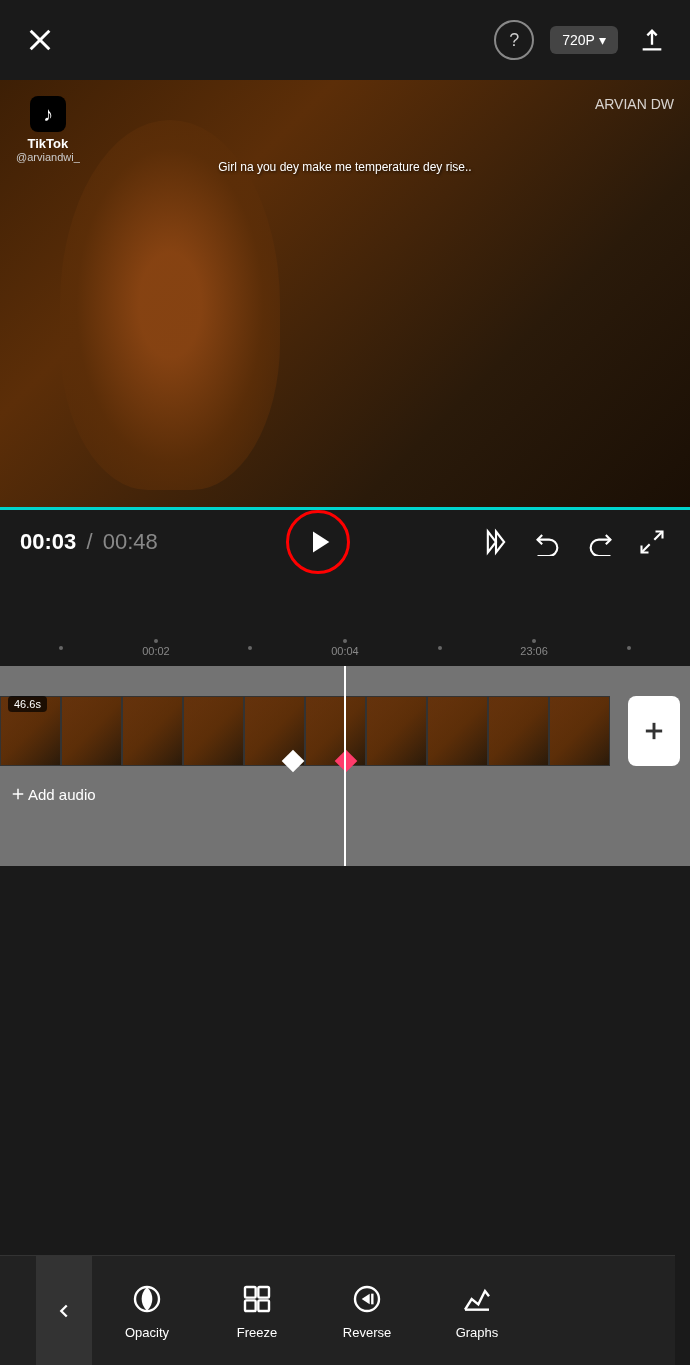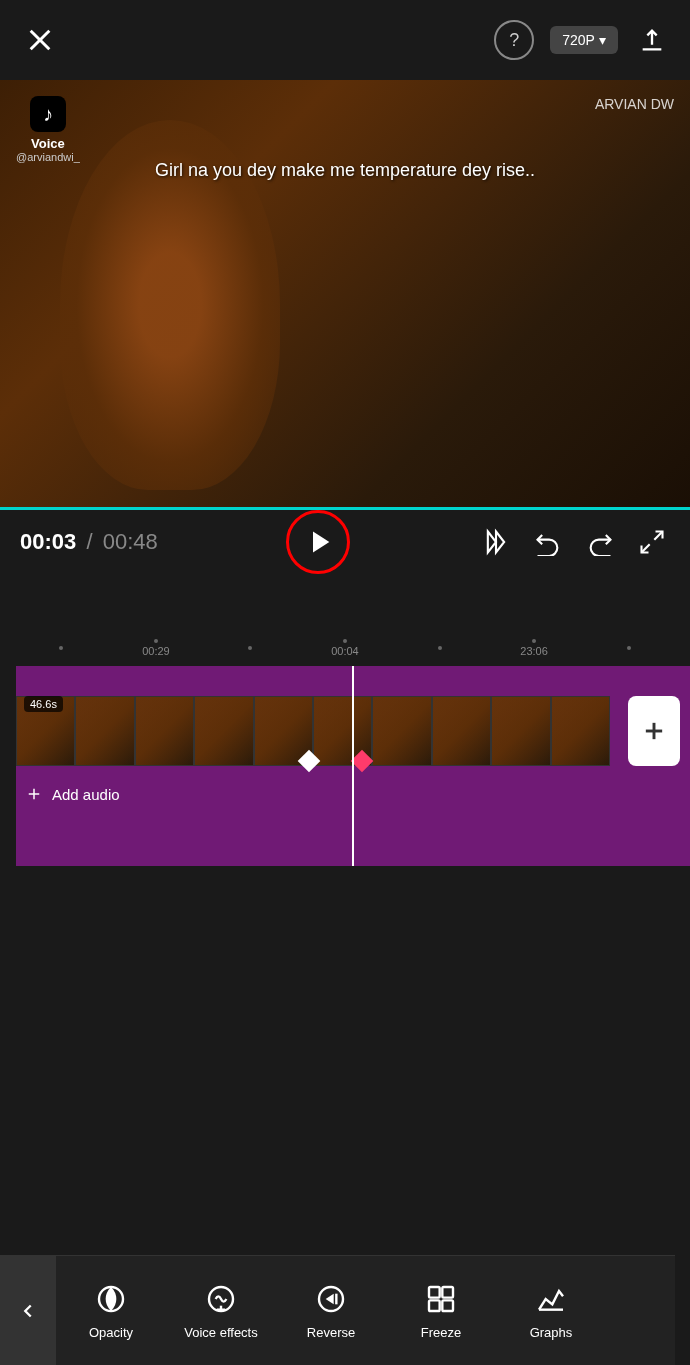--- a/index.html
+++ b/index.html
@@ -114,21 +114,21 @@
     }
     .watermark-name {
       position: absolute;
       top: 16px; right: 16px;
       font-size: 14px; color: white; opacity: 0.8;
     }
     .subtitle-text {
       position: absolute;
       top: 80px; left: 0; right: 0;
       text-align: center;
-      font-size: 18px; color: white;
+      font-size: 12px; color: white;
       font-weight: 500;
       text-shadow: 1px 1px 3px rgba(0,0,0,0.8);
       padding: 0 20px;
     }
 
     
     .controls-area {
       position: absolute;
       top: 510px; left: 0; right: 0;
       height: 120px;
@@ -192,23 +192,23 @@
     }
     .ruler-mark {
       display: flex; flex-direction: column; align-items: center; gap: 2px;
     }
     .ruler-dot { width: 4px; height: 4px; background: #666; border-radius: 50%; }
     .ruler-label { font-size: 11px; color: #888; }
 
     
     .timeline-area {
       position: absolute;
-      top: 666px; left: 16px; right: 0;
+      top: 666px; left: 0; right: 0;
       height: 200px;
-      background: #701a75;
+      background: #737373;
     }
     .playhead-line {
       position: absolute;
       left: 50%; top: 0; bottom: 0;
       width: 2px;
       background: white;
       z-index: 20;
       transform: translateX(-1px);
     }
     .video-track {
@@ -264,39 +264,40 @@
       background: white;
       border-radius: 8px;
       display: flex; align-items: center; justify-content: center;
       cursor: pointer;
     }
     .add-track-btn svg { width: 28px; height: 28px; stroke: #333; fill: none; stroke-width: 2.5; }
 
     .add-audio-row {
       position: absolute;
       top: 118px; left: 8px;
-      display: flex; align-items: center; gap: 8px;
+      display: flex; align-items: center; 
       cursor: pointer;
     }
     .add-audio-icon {
       width: 20px; height: 20px;
       display: flex; align-items: center; justify-content: center;
     }
     .add-audio-icon svg { width: 18px; height: 18px; stroke: white; fill: none; stroke-width: 2; }
     .add-audio-label { font-size: 15px; color: white; }
 
     
     .bottom-toolbar {
       position: absolute;
       bottom: 0; left: 0; right: 15px;
       height: 110px;
       background: #222;
       display: flex;
       align-items: center;
       border-top: 1px solid #333;
+      padding-left: 36px;
     }
     .toolbar-scroll {
       display: flex;
       align-items: center;
       width: 100%;
       overflow-x: auto;
     }
     .toolbar-scroll::-webkit-scrollbar { display: none; }
     .back-btn {
       width: 56px; height: 110px;
@@ -351,21 +352,21 @@
 </div>
 
 <div class="video-area">
   <div class="video-border-top"></div>
   <div class="video-content">
     <div class="person-silhouette"></div>
     <div class="tiktok-watermark">
       <div class="tiktok-icon">
         <span class="tiktok-icon-inner">♪</span>
       </div>
-      <span class="tiktok-label">Voice</span>
+      <span class="tiktok-label">TikTok</span>
       <span class="tiktok-handle">@arviandwi_</span>
     </div>
     <span class="watermark-name">ARVIAN DW</span>
     <div class="subtitle-text">Girl na you dey make me temperature dey rise..</div>
   </div>
   <div class="video-border-bottom"></div>
 </div>
 
 <div class="controls-area">
   <div class="time-controls">
@@ -410,21 +411,21 @@
   </div>
 </div>
 
 <div class="timeline-ruler">
   <div class="ruler-marks">
     <div class="ruler-mark">
       <div class="ruler-dot"></div>
     </div>
     <div class="ruler-mark">
       <div class="ruler-dot"></div>
-      <span class="ruler-label">00:29</span>
+      <span class="ruler-label">00:02</span>
     </div>
     <div class="ruler-mark">
       <div class="ruler-dot"></div>
     </div>
     <div class="ruler-mark">
       <div class="ruler-dot"></div>
       <span class="ruler-label">00:04</span>
     </div>
     <div class="ruler-mark">
       <div class="ruler-dot"></div>
@@ -491,59 +492,48 @@
     <div class="tool-item">
       <div class="tool-icon">
         <svg viewBox="0 0 24 24">
           <circle cx="12" cy="12" r="9"></circle>
           <path d="M12 3 Q16 7 16 12 Q16 17 12 21 Q8 17 8 12 Q8 7 12 3Z" fill="white" stroke="none"></path>
         </svg>
       </div>
       <span class="tool-label">O<span>pacity</span></span>
     </div>
 
-    <div class="tool-item">
-      <div class="tool-icon">
-        <svg viewBox="0 0 24 24">
-          <circle cx="12" cy="12" r="9"></circle>
-          <path d="M8 12 Q10 8 12 12 Q14 16 16 12" stroke="white" fill="none"></path>
-          <line x1="12" y1="17" x2="12" y2="20"></line>
-          <line x1="9" y1="20" x2="15" y2="20"></line>
-        </svg>
-      </div>
-      <span class="tool-label">Voice effects</span>
-    </div>
-
-
-    <div class="tool-item">
-      <div class="tool-icon">
-        <svg viewBox="0 0 24 24">
-          <circle cx="12" cy="12" r="9"></circle>
-          <polygon points="14,8 8,12 14,16" fill="white" stroke="none"></polygon>
-          <line x1="16" y1="8" x2="16" y2="16" stroke="white"></line>
-        </svg>
-      </div>
-      <span class="tool-label">Reverse</span>
-    </div>
+
 
     <div class="tool-item">
       <div class="tool-icon">
         <svg viewBox="0 0 24 24">
           <rect x="3" y="3" width="8" height="8" rx="1"></rect>
           <rect x="13" y="3" width="8" height="8" rx="1"></rect>
           <rect x="3" y="13" width="8" height="8" rx="1"></rect>
           <rect x="13" y="13" width="8" height="8" rx="1"></rect>
         </svg>
       </div>
       <span class="tool-label">Freeze</span>
     </div>
 
     <div class="tool-item">
       <div class="tool-icon">
         <svg viewBox="0 0 24 24">
+          <circle cx="12" cy="12" r="9"></circle>
+          <polygon points="14,8 8,12 14,16" fill="white" stroke="none"></polygon>
+          <line x1="16" y1="8" x2="16" y2="16" stroke="white"></line>
+        </svg>
+      </div>
+      <span class="tool-label">Reverse</span>
+    </div>
+
+    <div class="tool-item">
+      <div class="tool-icon">
+        <svg viewBox="0 0 24 24">
           <polyline points="3,20 8,12 13,16 18,6 21,10"></polyline>
           <line x1="3" y1="20" x2="21" y2="20"></line>
         </svg>
       </div>
       <span class="tool-label">Graphs</span>
     </div>
 
   </div>
 </div>
 

